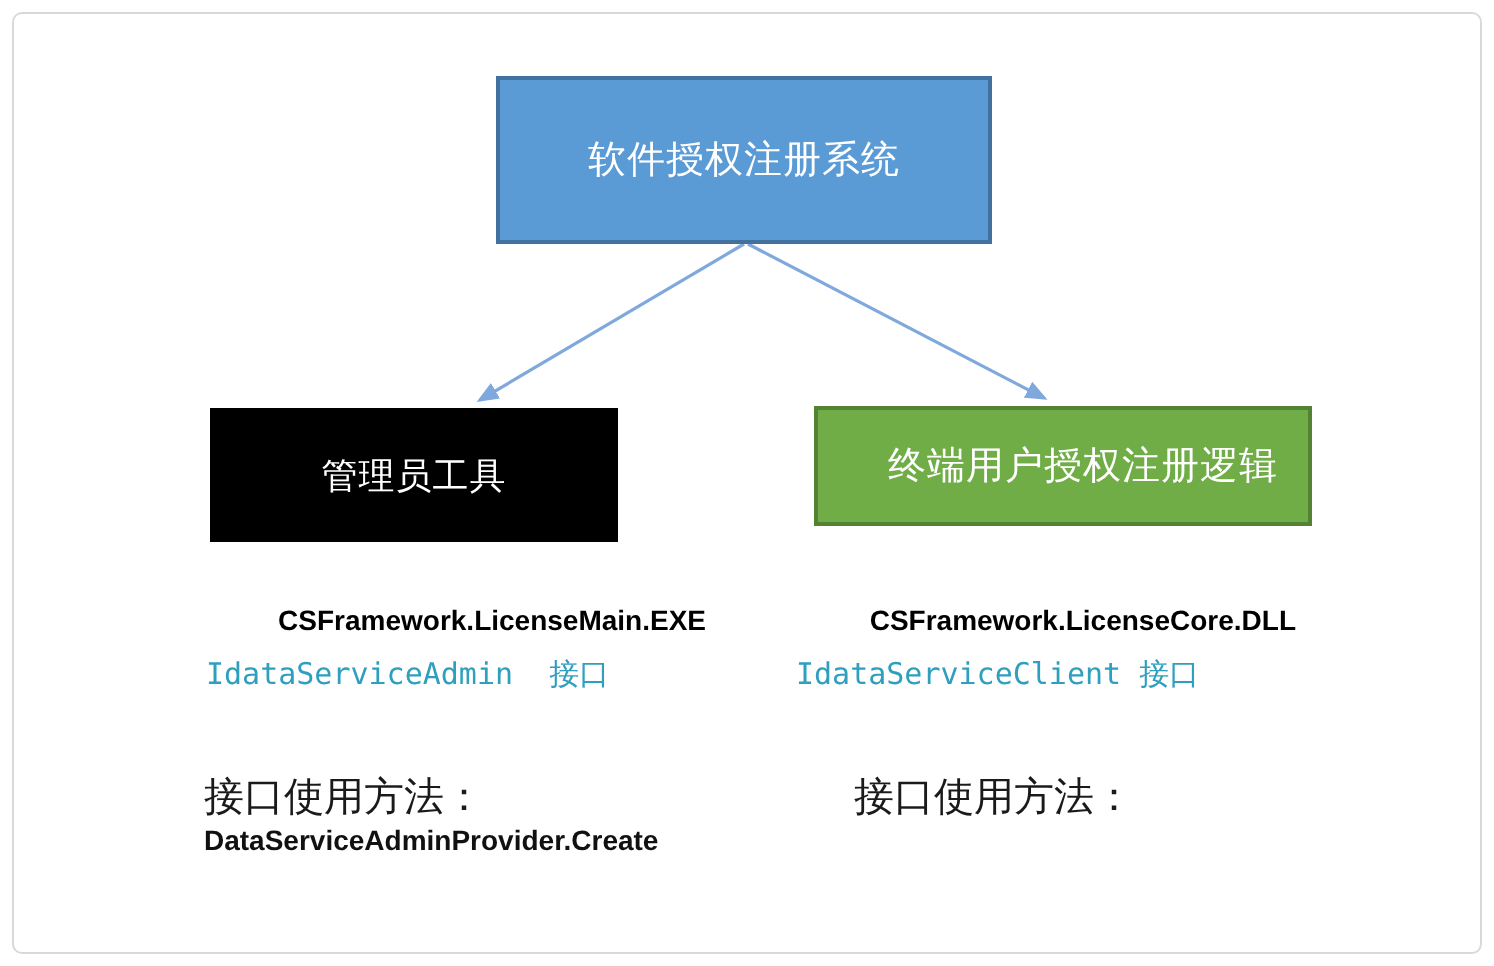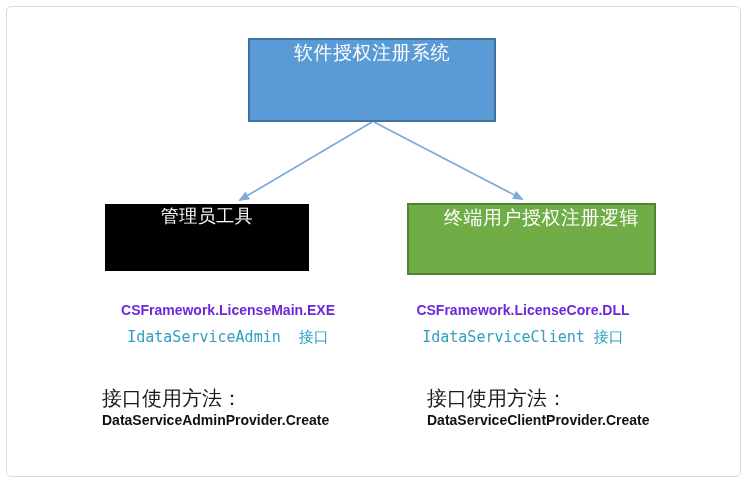--- a/index.html
+++ b/index.html
@@ -38,20 +38,21 @@
     stroke-width: 1.6;
     fill: none;
   }
   .arrow-head {
     fill: var(--arrow, #7fa8dc);
   }
   .node {
     position: absolute;
     box-sizing: border-box;
     display: flex;
+    align-items: center;
     justify-content: center;
     color: #ffffff;
     font-size: 19px;
     letter-spacing: 0.5px;
   }
   .node-root {
     left: 248px;
     top: 38px;
     width: 248px;
     height: 84px;
@@ -63,42 +64,42 @@
     top: 204px;
     width: 204px;
     height: 67px;
     background: var(--admin-fill, #000000);
     font-size: 18px;
   }
   .node-client {
     left: 407px;
     top: 203px;
     width: 249px;
-    height: 72px;
+    height: 60px;
     background: var(--client-fill, #70ad47);
     border: 2px solid var(--client-border, #548235);
     padding-left: 20px;
   }
   .txt {
     position: absolute;
     white-space: pre;
     color: #1a1a1a;
   }
   .module {
     width: 250px;
-    text-align: center;
+    text-align: right;
     font-size: 14px;
     font-weight: 700;
-    color: #6d28d9;
+    color: #000000;
   }
   .module-left  { left: 103px; top: 302px; }
   .module-right { left: 398px; top: 302px; }
   .iface {
     width: 250px;
-    text-align: center;
+    text-align: left;
     font-family: "DejaVu Sans Mono", "Liberation Mono", monospace;
     font-size: 15px;
     color: var(--interface-text, #2e9fbf);
   }
   .iface-left  { left: 103px; top: 328px; }
   .iface-right { left: 398px; top: 328px; }
   .usage-heading {
     font-size: 20px;
     color: #1a1a1a;
   }
@@ -142,15 +143,14 @@
   </div>
 
   <div class="txt module module-left">CSFramework.LicenseMain.EXE</div>
   <div class="txt iface iface-left">IdataServiceAdmin  接口</div>
   <div class="txt usage-heading usage-heading-left">接口使用方法：</div>
   <div class="txt usage-code usage-code-left">DataServiceAdminProvider.Create</div>
 
   <div class="txt module module-right">CSFramework.LicenseCore.DLL</div>
   <div class="txt iface iface-right">IdataServiceClient 接口</div>
   <div class="txt usage-heading usage-heading-right">接口使用方法：</div>
-  <div class="txt usage-code usage-code-right">DataServiceClientProvider.Create</div>
 
 </div>
 
 </body></html>

